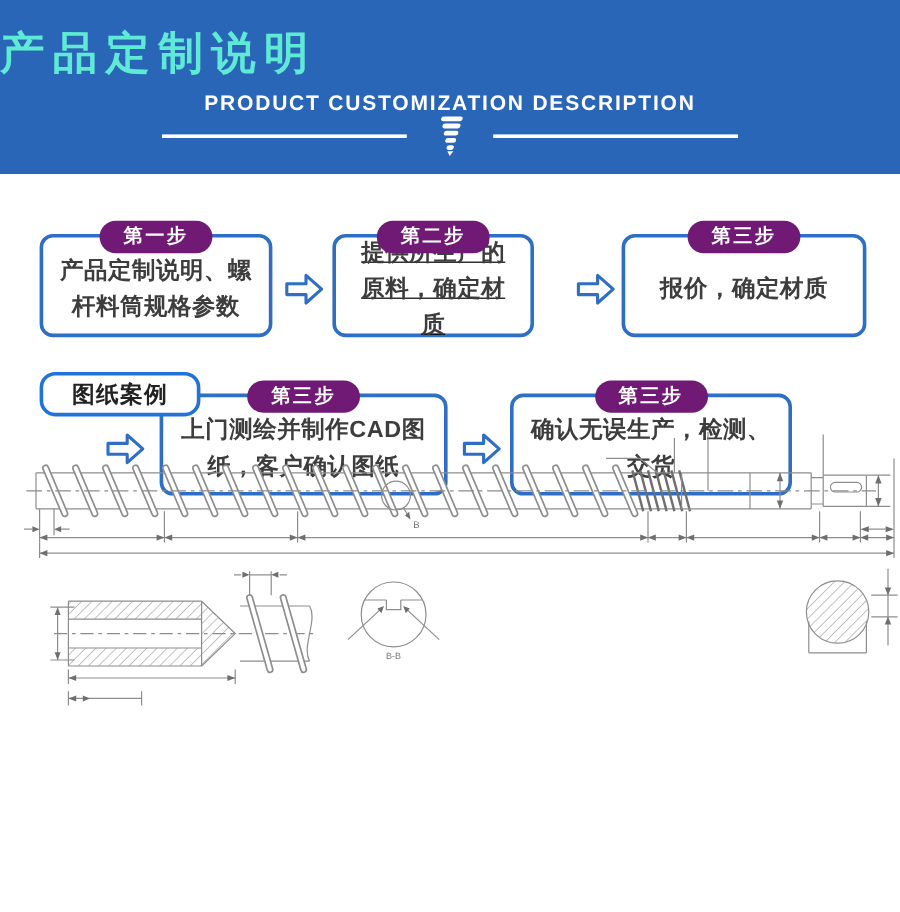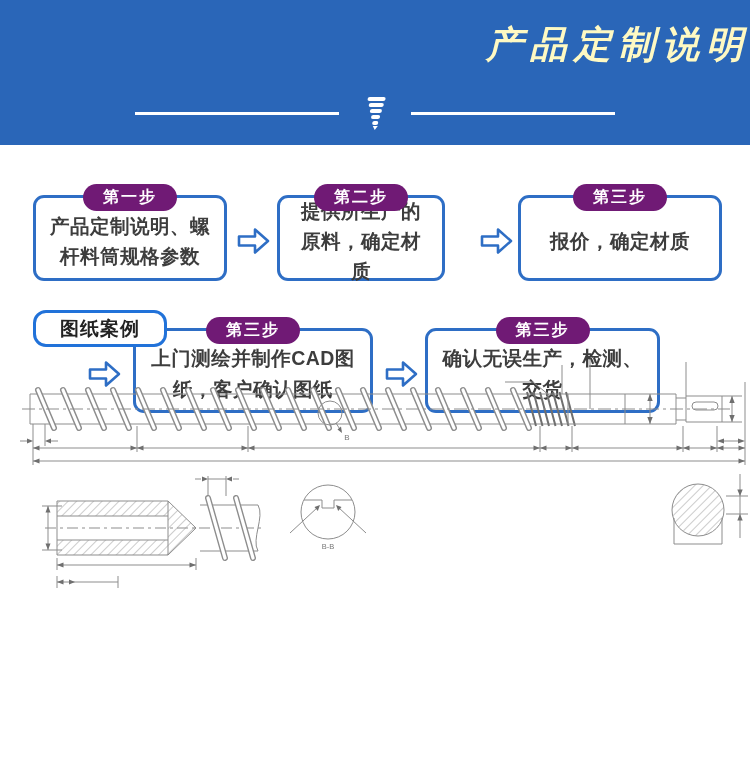--- a/index.html
+++ b/index.html
@@ -1,22 +1,22 @@
 <!DOCTYPE html>
 <html><head>
 <meta charset="utf-8">
 <style>
   html,body{margin:0;padding:0;background:#ffffff;}
   body{width:750px;height:760px;font-family:"Liberation Sans","DejaVu Sans",sans-serif;}
   .page{position:relative;width:750px;height:760px;overflow:hidden;background:#fff;}
 
   
   .header{position:absolute;left:0;top:0;width:750px;height:145px;background:#2a66b8;}
-  .header .title{margin:0;padding-top:20px;text-align:right;color:#fef9c3;
-    font-size:37px;font-weight:bold;letter-spacing:7px;font-style:italic;}
+  .header .title{margin:0;padding-top:20px;text-align:left;color:#5eead4;
+    font-size:37px;font-weight:bold;letter-spacing:7px;}
   .header .subtitle{margin:6px 0 0 0;text-align:center;color:#fff;
     font-size:17.5px;font-weight:bold;letter-spacing:1.5px;}
   .divider-row{position:absolute;left:0;top:95px;width:750px;height:36px;
     display:flex;align-items:center;justify-content:center;}
   .divider-line{width:204px;height:3px;background:#ffffff;}
   .divider-icon{margin:0 24px;display:block;}
 
   
   .flow{position:absolute;left:0;top:145px;width:750px;height:615px;}
   .step-box{position:absolute;background:#fff;border:3px solid #2e6ec5;border-radius:11px;
@@ -37,20 +37,21 @@
   svg .thin{stroke:#8d8d8d;stroke-width:1;fill:none;}
   svg text{font-family:"Liberation Sans",sans-serif;}
 </style>
 </head>
 <body>
 
 <div class="page">
 
   <div class="header">
     <h1 class="title">产品定制说明</h1>
+    <div class="subtitle">PRODUCT CUSTOMIZATION DESCRIPTION</div>
     <div class="divider-row">
       <div class="divider-line"></div>
       <svg class="divider-icon" width="24" height="34" viewBox="0 0 24 34">
         <g fill="#ffffff" transform="skewX(-8) translate(3,0)">
           <rect x="2" y="1" width="18" height="4" rx="2"></rect>
           <rect x="4" y="7" width="15" height="4" rx="2"></rect>
           <rect x="6" y="13" width="12" height="4" rx="2"></rect>
           <rect x="8" y="19" width="9" height="4" rx="2"></rect>
           <rect x="10" y="25" width="6" height="4" rx="2"></rect>
           <polygon points="11,30 16,30 13.5,34"></polygon>
@@ -64,21 +65,21 @@
 
     <div class="step-box" style="left:33px;top:50px;width:194px;height:86px;">
       <div class="step-pill">第一步</div>
       <div class="step-text">产品定制说明、螺杆料筒规格参数</div>
     </div>
 
     <svg class="flow-arrow" style="left:237px;top:82px;" viewBox="0 0 34 28">
       <polygon points="2,9.5 18,9.5 18,2.5 31,14 18,25.5 18,18.5 2,18.5" fill="#ffffff" stroke="#2e6ec5" stroke-width="2.6" stroke-linejoin="round"></polygon>
     </svg>
 
-    <div class="step-box" style="left:277px;top:50px;width:168px;height:86px;">
+    <div class="step-box" style="left:277px;top:50px;width:168px;height:86px;text-decoration:underline;">
       <div class="step-pill">第二步</div>
       <div class="step-text">提供所生产的原料，确定材质</div>
     </div>
 
     <svg class="flow-arrow" style="left:480px;top:82px;" viewBox="0 0 34 28">
       <polygon points="2,9.5 18,9.5 18,2.5 31,14 18,25.5 18,18.5 2,18.5" fill="#ffffff" stroke="#2e6ec5" stroke-width="2.6" stroke-linejoin="round"></polygon>
     </svg>
 
     <div class="step-box" style="left:518px;top:50px;width:204px;height:86px;">
       <div class="step-pill">第三步</div>

